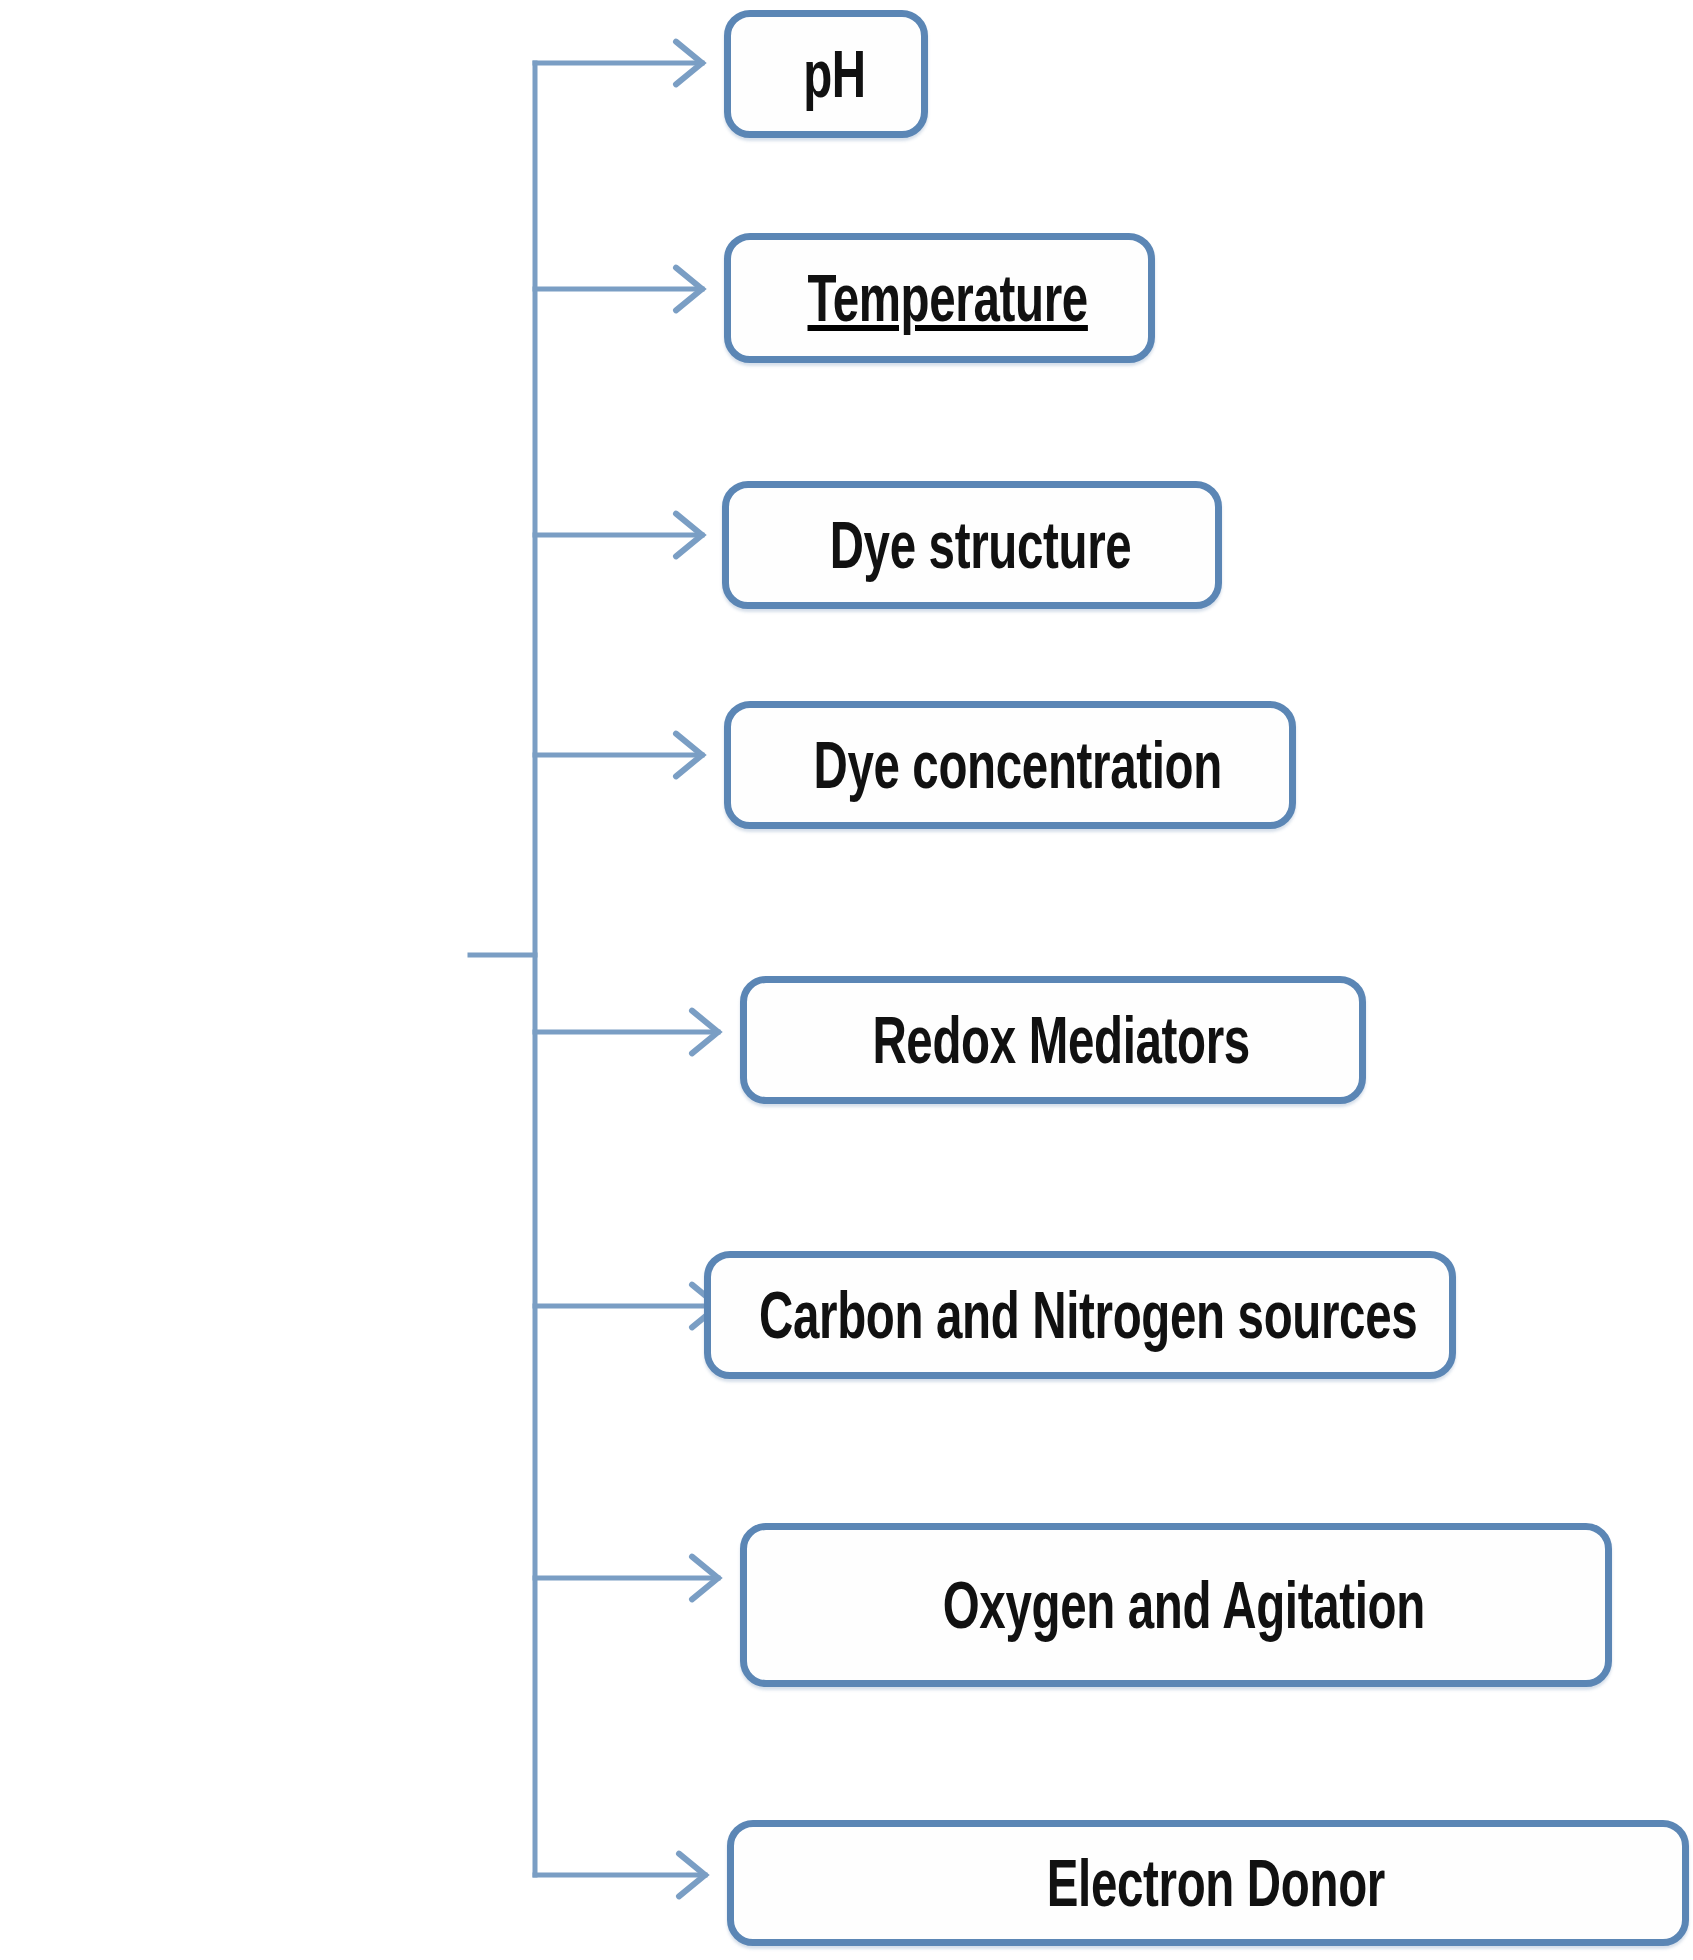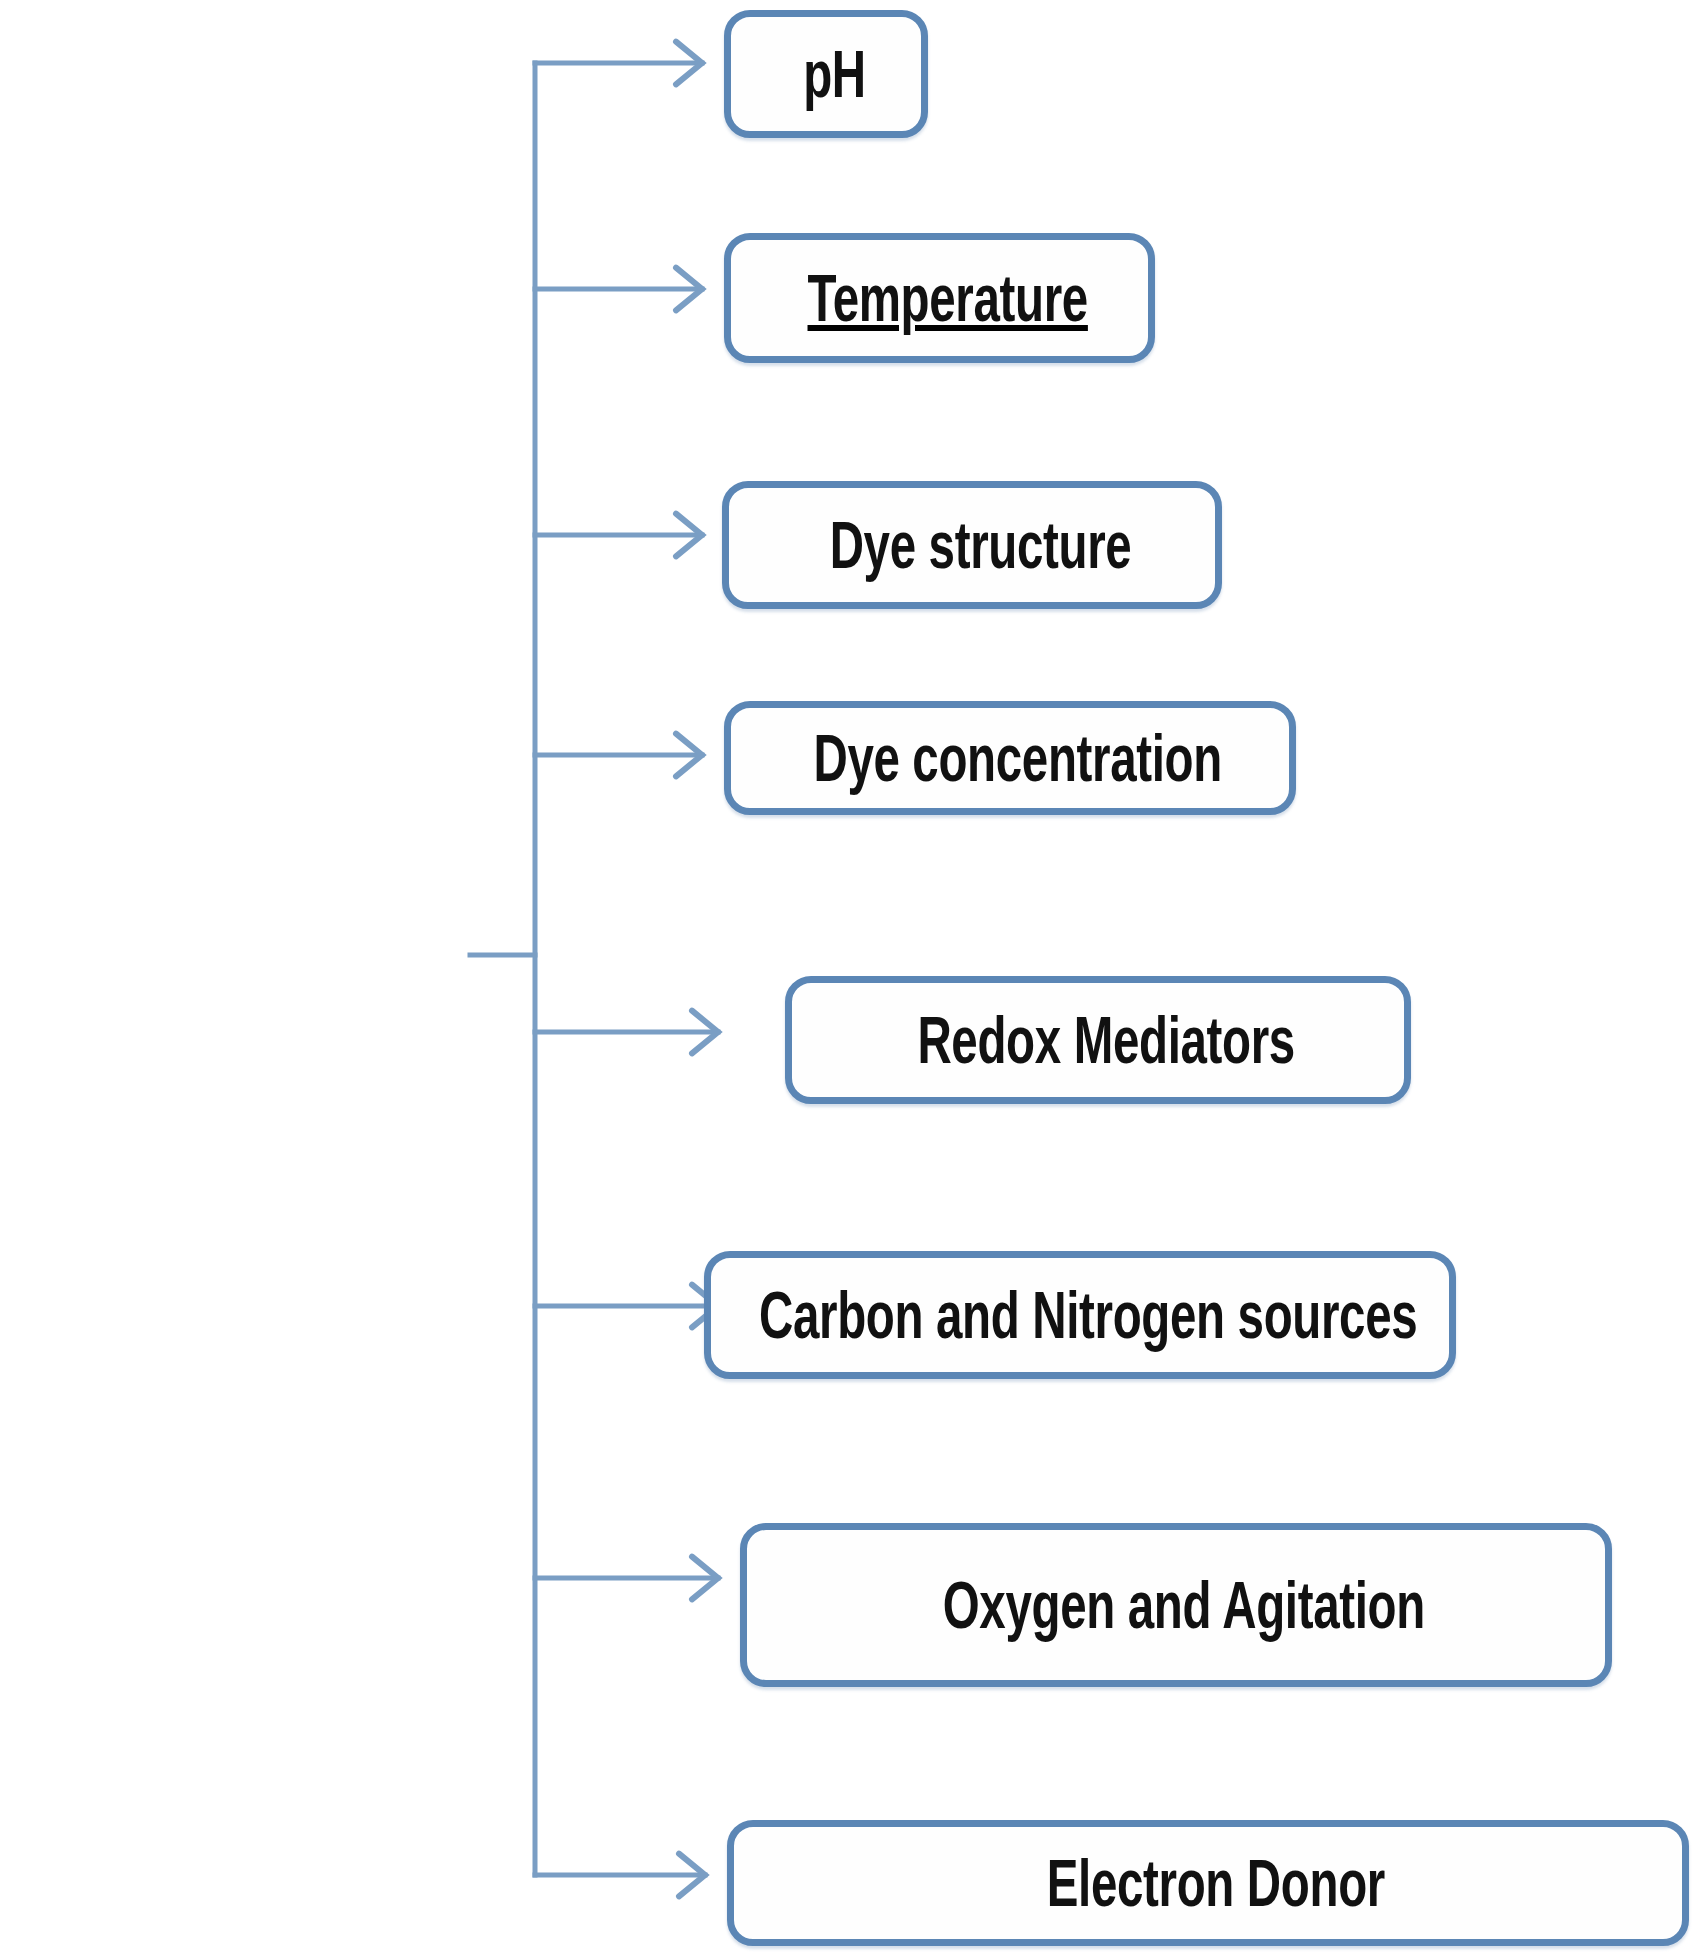--- a/index.html
+++ b/index.html
@@ -93,24 +93,24 @@
   <div id="branch-layer">
       <div class="node-box" style="left: 724px; top: 10px; width: 204px; height: 128px;">
         <span class="node-label" style="font-size: 66px;">pH</span>
       </div>
       <div class="node-box" style="left: 724px; top: 233px; width: 431px; height: 130px; text-decoration: underline;">
         <span class="node-label" style="font-size: 66px;">Temperature</span>
       </div>
       <div class="node-box" style="left: 722px; top: 481px; width: 500px; height: 128px;">
         <span class="node-label" style="font-size: 66px;">Dye structure</span>
       </div>
-      <div class="node-box" style="left: 724px; top: 701px; width: 572px; height: 114px;">
+      <div class="node-box" style="left: 724px; top: 701px; width: 572px; height: 128px;">
         <span class="node-label" style="font-size: 66px;">Dye concentration</span>
       </div>
-      <div class="node-box" style="left: 740px; top: 976px; width: 626px; height: 128px; margin-left: 45px;">
+      <div class="node-box" style="left: 740px; top: 976px; width: 626px; height: 128px;">
         <span class="node-label" style="font-size: 66px;">Redox Mediators</span>
       </div>
       <div class="node-box" style="left: 704px; top: 1251px; width: 752px; height: 128px;">
         <span class="node-label" style="font-size: 66px;">Carbon and Nitrogen sources</span>
       </div>
       <div class="node-box" style="left: 740px; top: 1523px; width: 872px; height: 164px;">
         <span class="node-label" style="font-size: 66px;">Oxygen and Agitation</span>
       </div>
       <div class="node-box" style="left: 727px; top: 1820px; width: 962px; height: 126px;">
         <span class="node-label" style="font-size: 66px;">Electron Donor</span>

